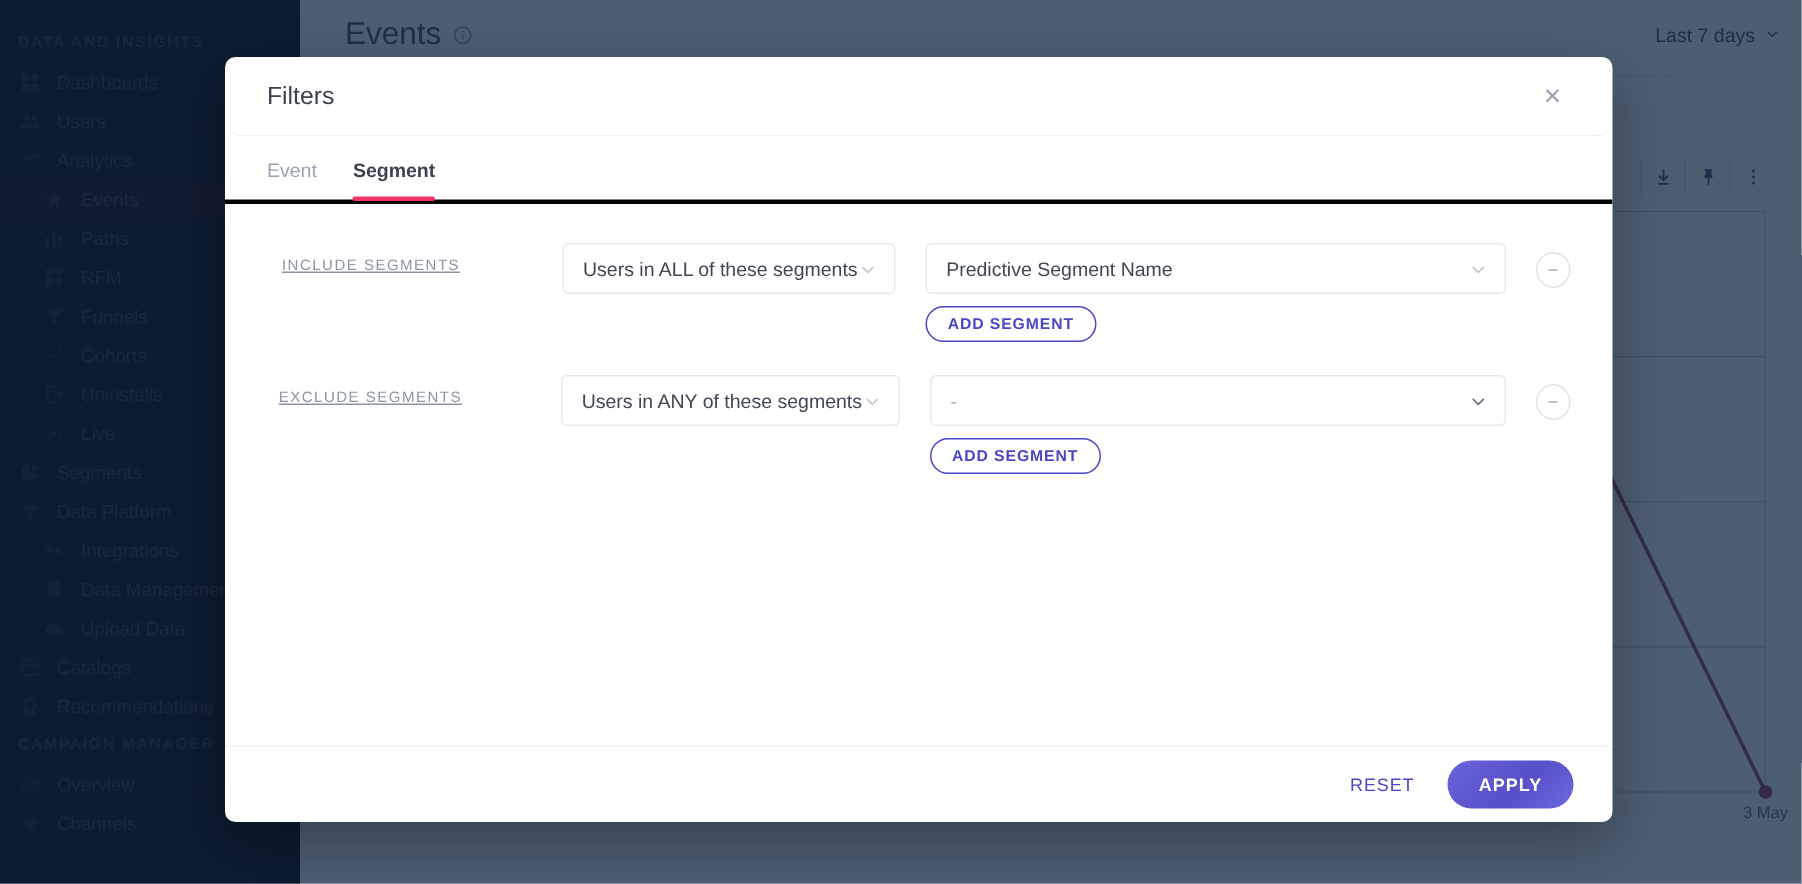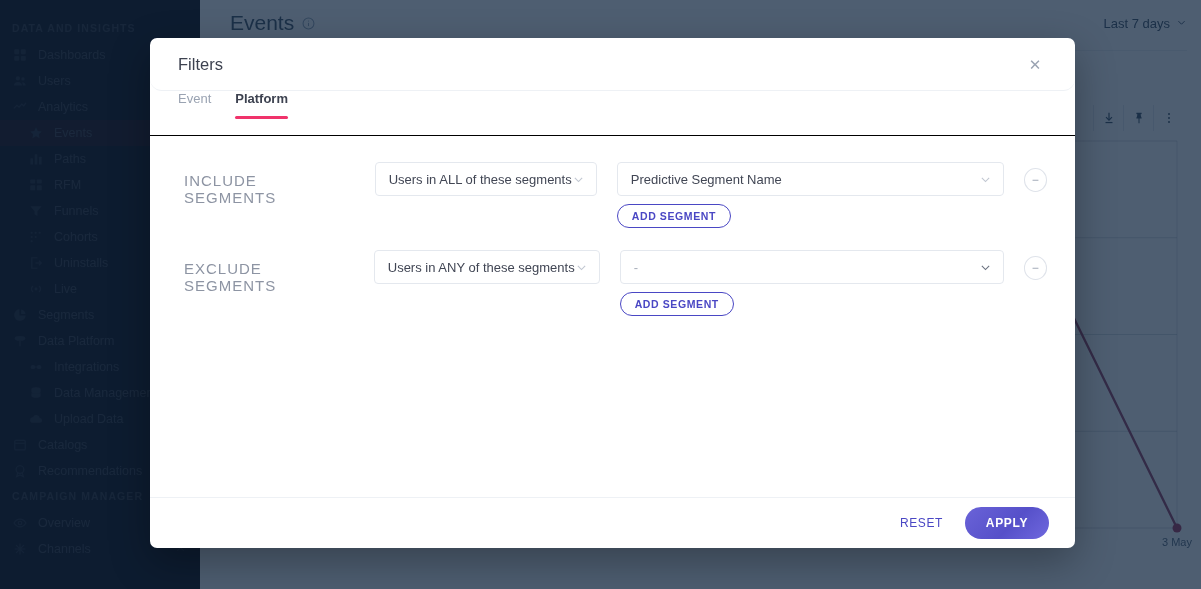--- a/index.html
+++ b/index.html
@@ -111,41 +111,41 @@
     border-bottom: 1px solid #eef1f5;
     border-radius: 12px;
   }
   .modal-title { font-size: 16.5px; color: #3d4250; }
   .close-btn {
     margin-left: auto; width: 24px; height: 24px;
     display: flex; align-items: center; justify-content: center;
     color: #9aa3b2; font-size: 15px; line-height: 1; cursor: pointer;
   }
   .tabs {
-    height: 45px; display: flex; align-items: flex-start;
-    padding: 0 28px; border-bottom: 1px solid #000000; gap: 24px;
+    height: 45px; display: flex; align-items: flex-end;
+    padding: 0 28px; border-bottom: 3px solid #000000; gap: 24px;
   }
   .tab {
     font-size: 13px; color: #9aa3b2; padding-bottom: 12px;
     position: relative; cursor: pointer;
   }
   .tab.active { color: #3d4250; font-weight: 700; }
   .tab.active::after {
     content: ""; position: absolute; left: 0; right: 0; bottom: -1px;
     height: 3px; background: #f0336b; border-radius: 2px;
   }
   .modal-body { flex: 1; padding: 26px 28px 0 34px; }
 
   .filter-row {
     display: flex; align-items: flex-start; gap: 20px; margin-bottom: 22px;
   }
   .row-label {
     width: 130px; padding-top: 10px;
-    font-size: 15px; letter-spacing: 1px; color: #8d94a3;
-    text-align: left; text-transform: uppercase;
+    font-size: 10px; letter-spacing: 1px; color: #8d94a3;
+    text-align: center; text-transform: uppercase; text-decoration: underline;
   }
   .col-cond { width: 228px; margin-left: 44px; }
   .col-seg { width: 397px; }
   .select {
     height: 34px; border: 1px solid #e4e8ee; border-radius: 4px;
     background: #fff; display: flex; align-items: center;
     padding: 0 11px 0 13px; font-size: 13px; color: #414654;
     cursor: pointer;
   }
   .select .val { flex: 1; overflow: hidden; white-space: nowrap; text-overflow: ellipsis; }
@@ -466,21 +466,21 @@
   <div class="overlay-left"></div>
 
   <div class="modal">
     <div class="modal-head">
       <span class="modal-title">Filters</span>
       <span class="close-btn">✕</span>
     </div>
 
     <div class="tabs" id="modal-tabs">
         <div class="tab">Event</div>
-        <div class="tab active">Platform</div>
+        <div class="tab active">Segment</div>
       </div>
 
     <div class="modal-body" id="modal-body">
         <div class="filter-row">
           <div class="row-label">INCLUDE SEGMENTS</div>
           <div class="col-cond">
             <div class="select">
               <span class="val">Users in ALL of these segments</span>
               <span class="chev">
                 <svg viewBox="0 0 16 16" fill="none" stroke="currentColor" stroke-width="1.4">

